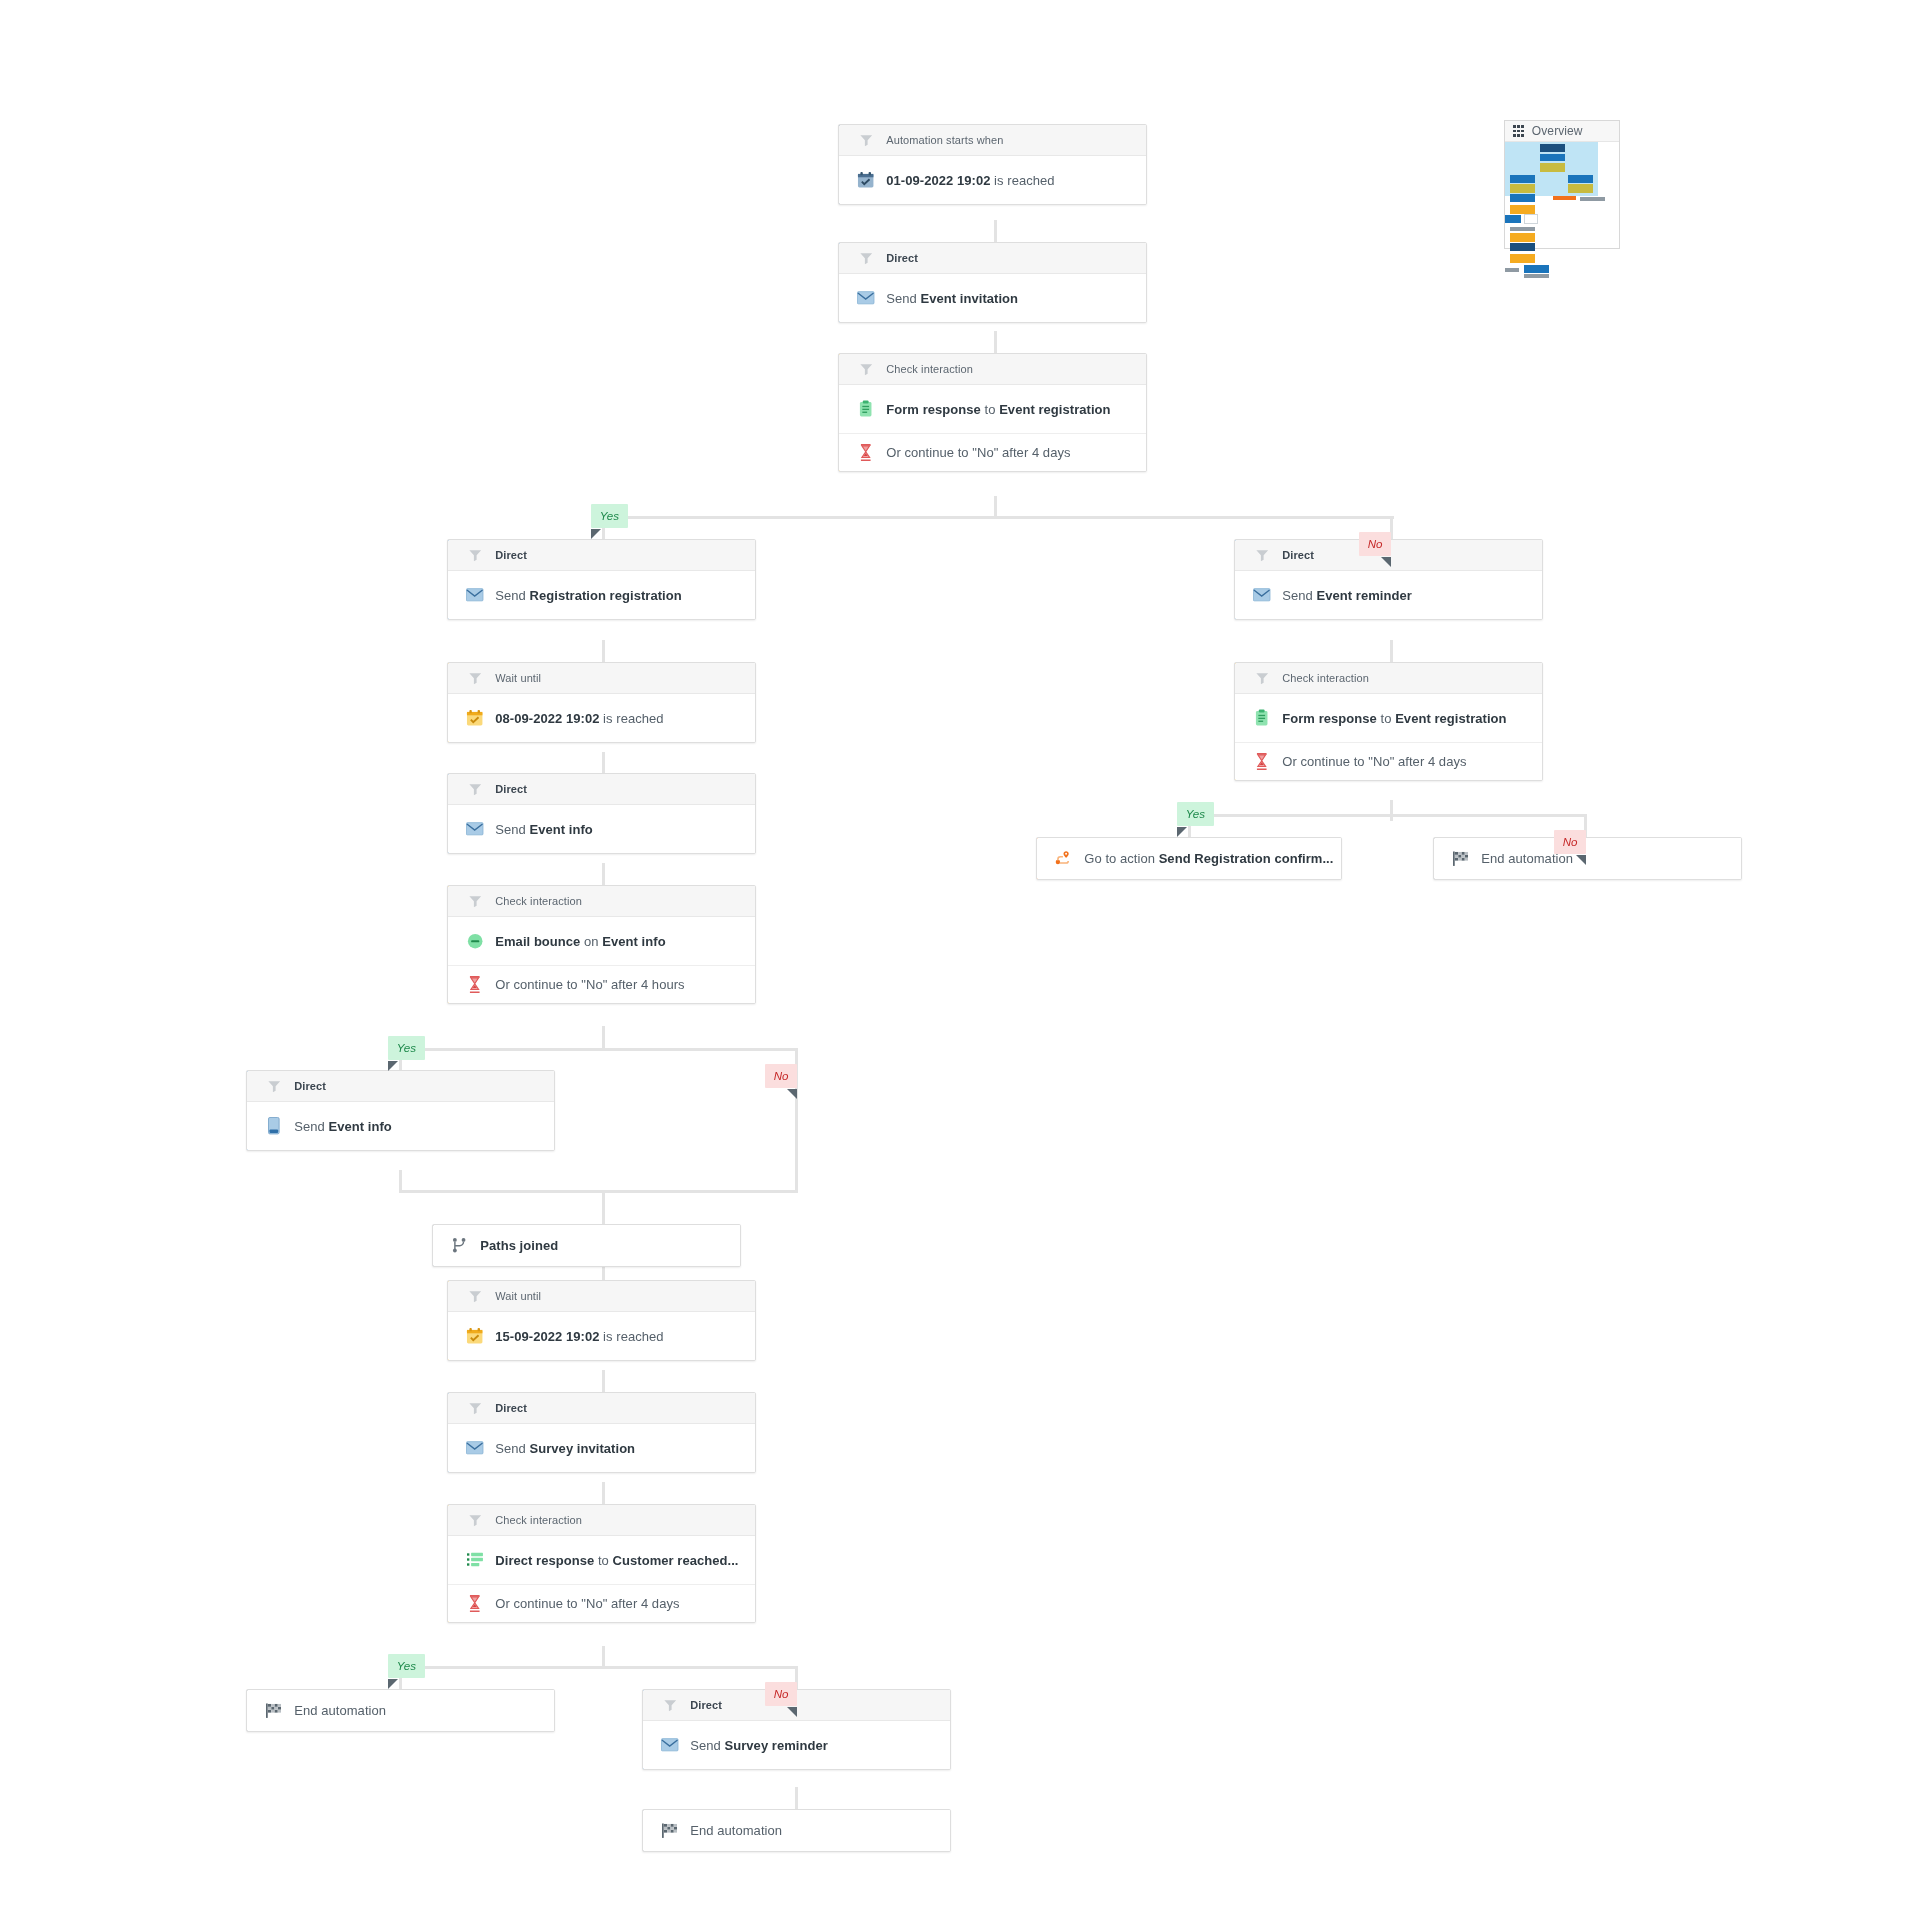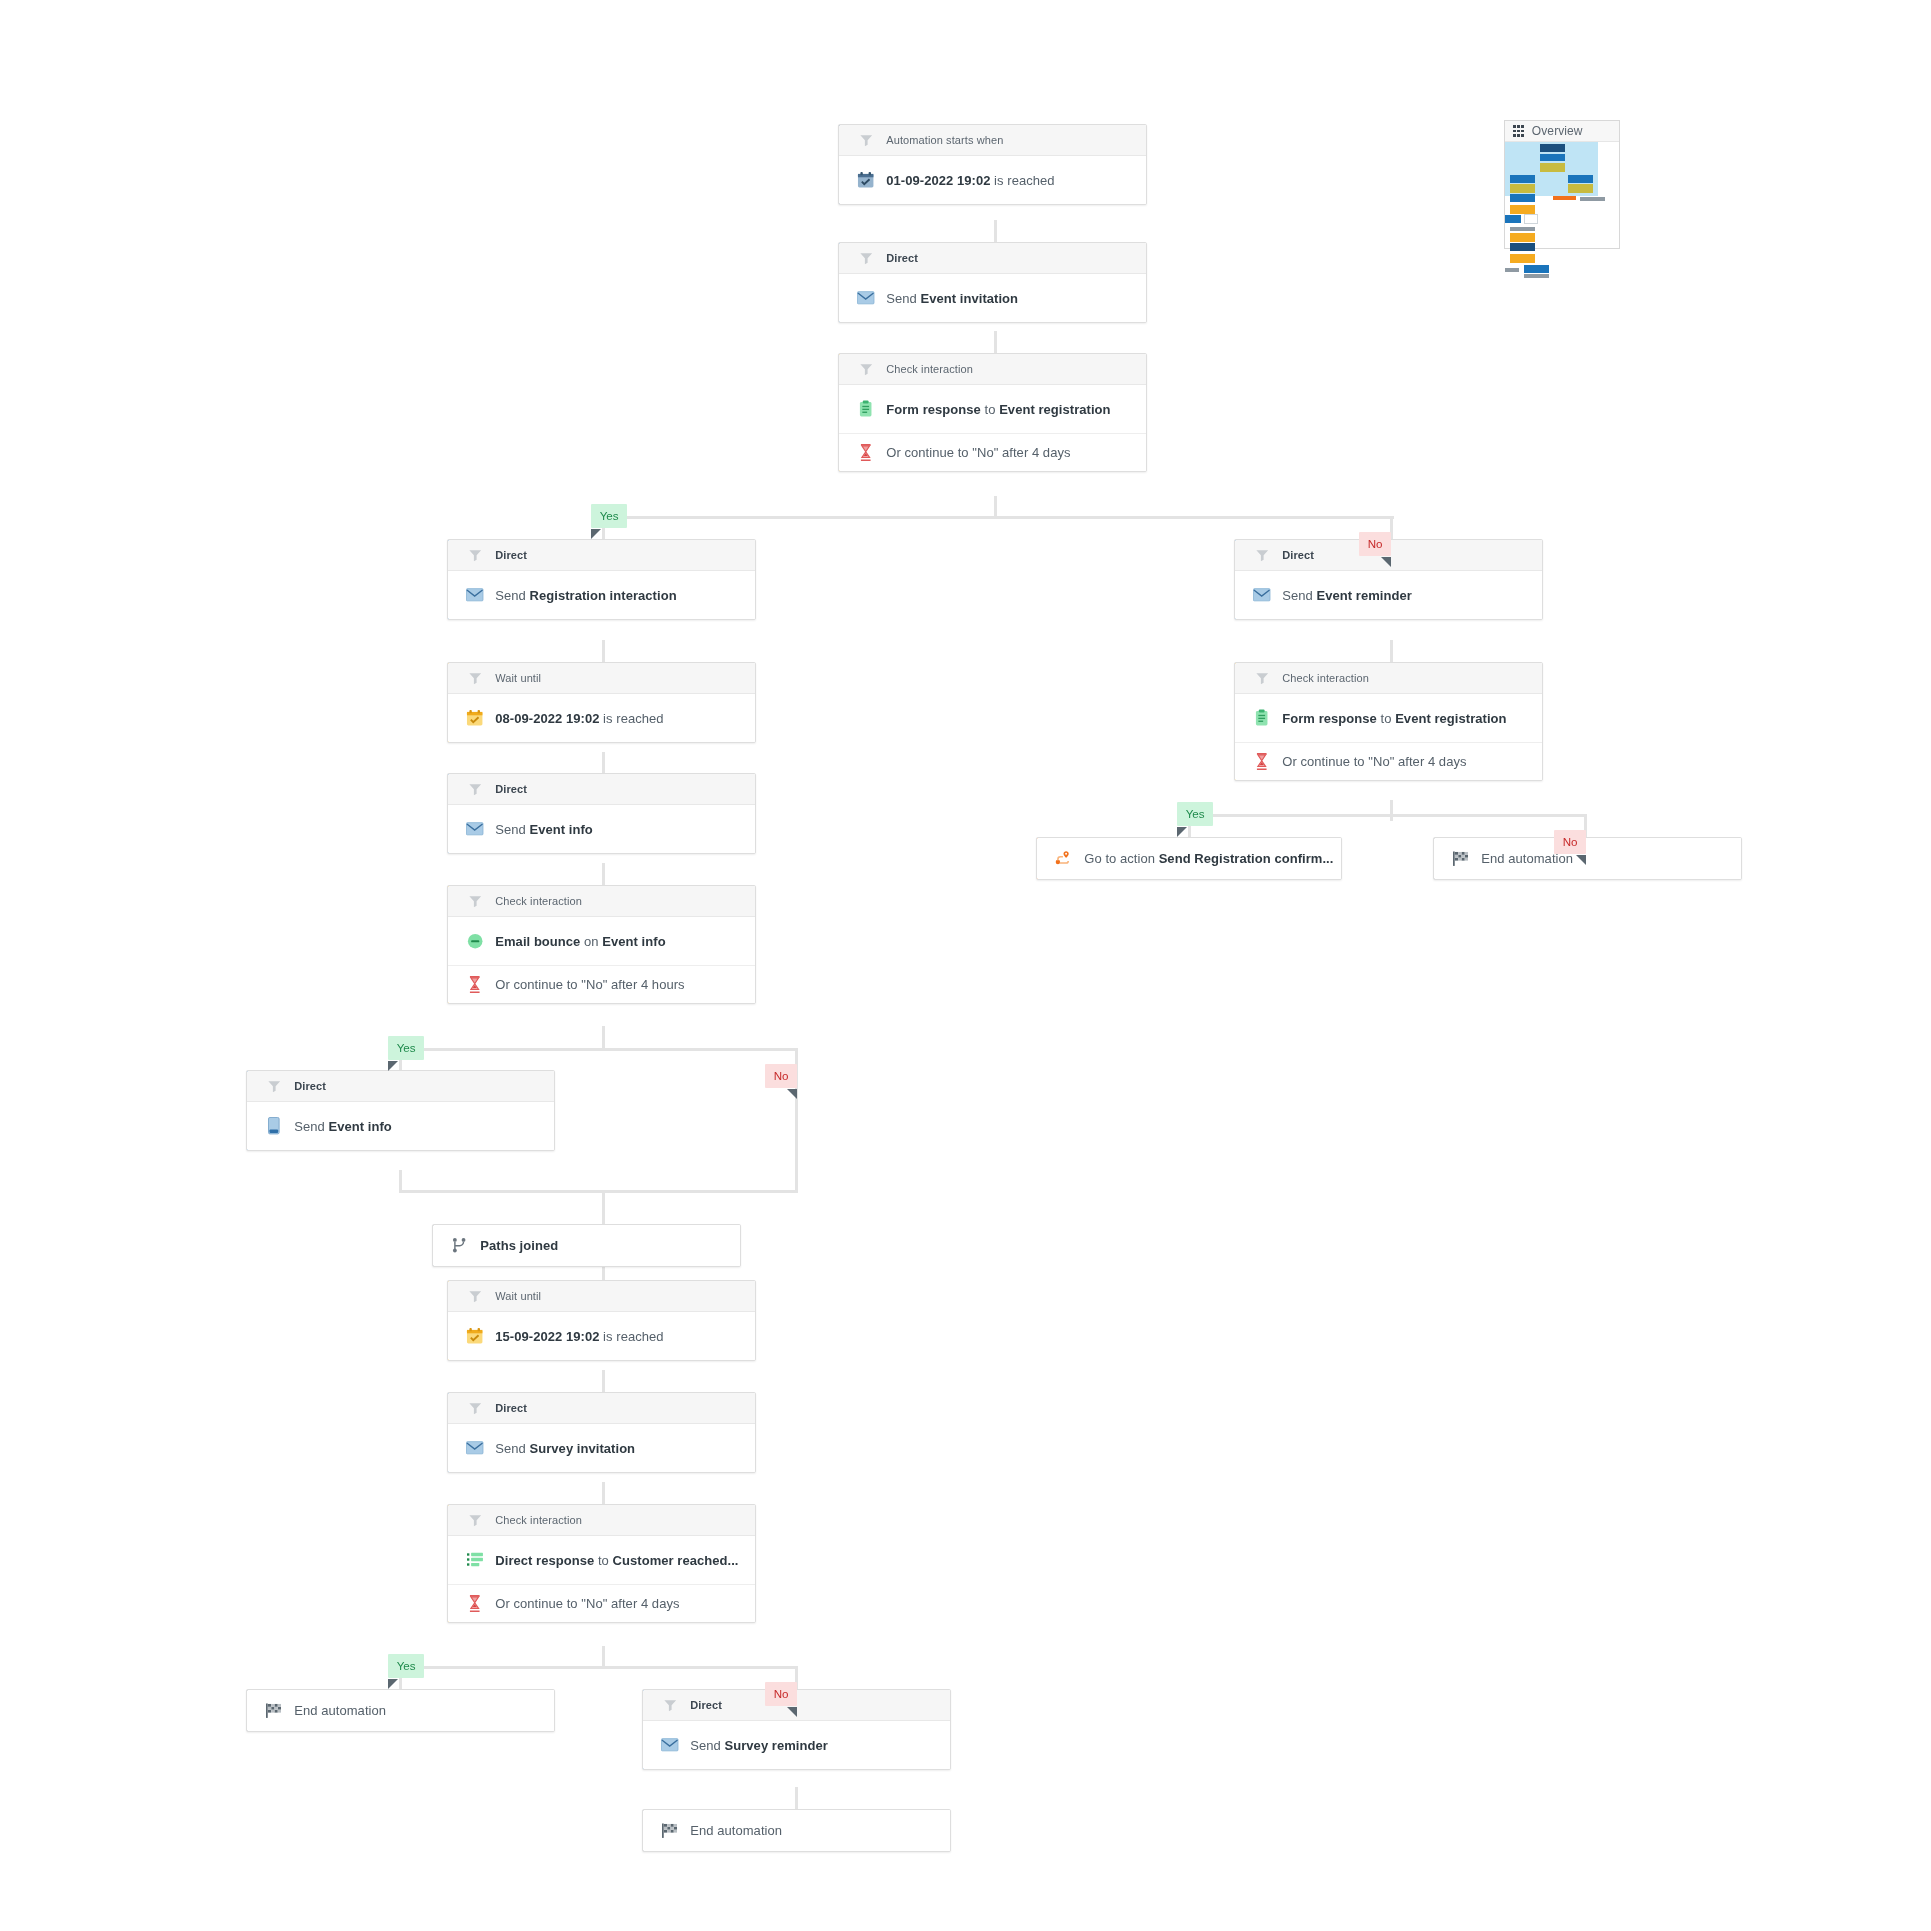--- a/index.html
+++ b/index.html
@@ -60,20 +60,21 @@
   .txt      { font-size: 13px; color: #55606a; white-space: nowrap; letter-spacing: 0.05px; }
   .txt b    { color: #2f3941; font-weight: bold; }
 
   
   .tag {
     position: absolute; z-index: 8;
     font-size: 11.6px; line-height: 1;
     padding: 5.8px 8.7px 6.8px 8.7px;
     border-radius: 1px;
     white-space: nowrap;
+    font-style: italic;
   }
   .tag.yes { background: #cdf4dc; color: #1f8a4c; }
   .tag.no  { background: #fbdede; color: #c62a2a; margin-top: 28px; }
   .tag .arrow {
     position: absolute; bottom: -10.6px; width: 0; height: 0;
     border-left: 10.6px solid #5b6770;
     border-bottom: 10.6px solid transparent;
   }
   .tag.yes .arrow { left: 0; }
   .tag.no  .arrow { right: 0; border-left: none;
@@ -283,21 +284,21 @@
       </span>
       <span class="lbl dark">Direct</span>
     </div>
     <div class="row body">
       <span class="ico">
         <svg width="17.4" height="13.5" viewBox="0 0 20 15">
           <rect x="0.5" y="0.5" width="19" height="14" rx="1" fill="#a9cbe6" stroke="#8ab5d6"></rect>
           <path d="M1 2l9 7 9-7" stroke="#3a6f9e" stroke-width="1.6" fill="none"></path>
         </svg>
       </span>
-      <span class="txt"><span>Send </span><b>Registration interaction</b></span>
+      <span class="txt"><span>Send </span><b>Registration registration</b></span>
     </div>
   </div>
 
   <div class="node" style="left:447px;top:662px;width:309px">
     <div class="accent acc-orange"></div>
     <div class="row head">
       <span class="ico">
         <svg width="14.5" height="14.5" viewBox="0 0 16 16">
             <path d="M1.5 2.5h13l-5 5.5v5l-3 1.5v-6.5z" fill="#c9cdd1"></path>
           </svg>

